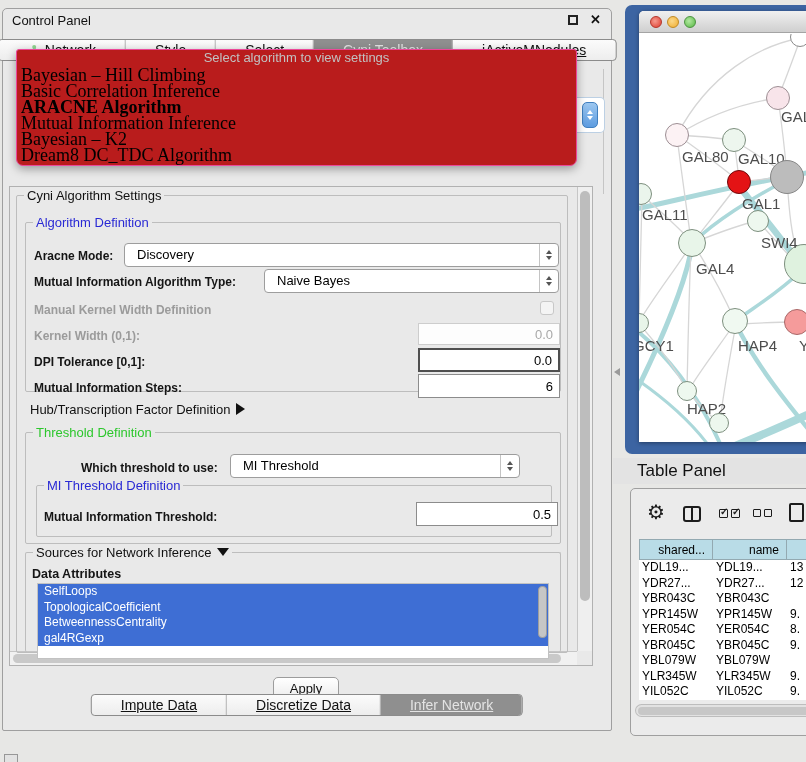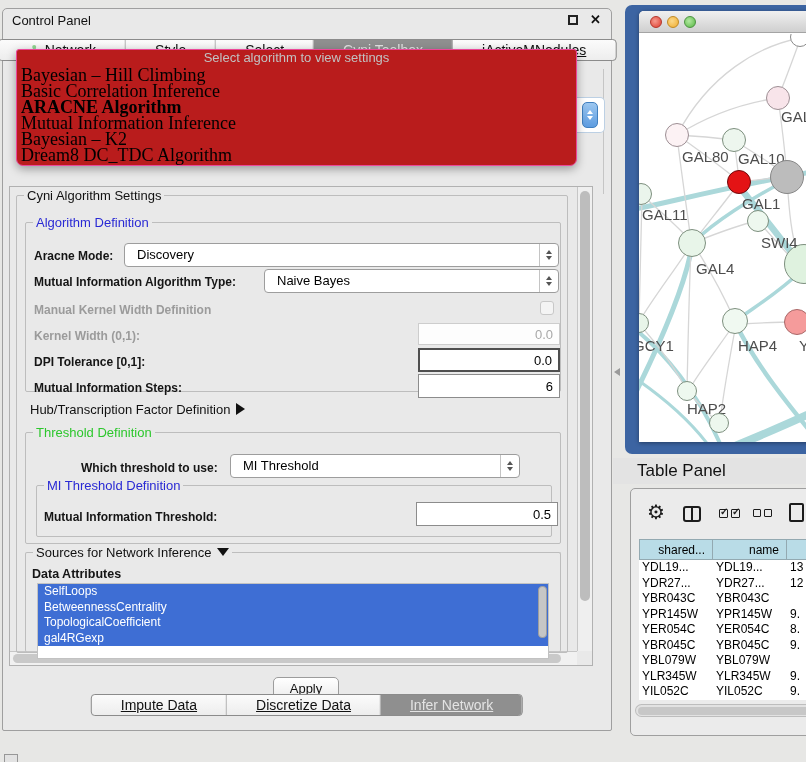--- a/index.html
+++ b/index.html
@@ -237,22 +237,22 @@
           <div class="tfield" style="left:379px; top:16px; width:142px; height:24px;">0.5</div>
         </div>
       </div>
 
       <div class="gbox" style="left:8px; top:356px; width:536px; height:100px; border-bottom:none;">
         <span class="glabel"><span>Sources for Network Inference</span><span class="tri-down"></span></span>
         <div class="flabel" style="left:6px; top:14px; font-size:12.5px;">Data Attributes</div>
         <div id="attr-list" style="left:11px; top:30px; width:512px; height:76px;">
 
         <div class="attr-item">SelfLoops</div>
+            <div class="attr-item">TopologicalCoefficient</div>
             <div class="attr-item">BetweennessCentrality</div>
-            <div class="attr-item">TopologicalCoefficient</div>
             <div class="attr-item">gal4RGexp</div>
             <div class="lscroll"></div>
           </div>
       </div>
     </div>
   </div>
 
   <div class="push-btn" style="left:270px; top:668px; width:66px;">
     <span>Apply</span>
   </div>

